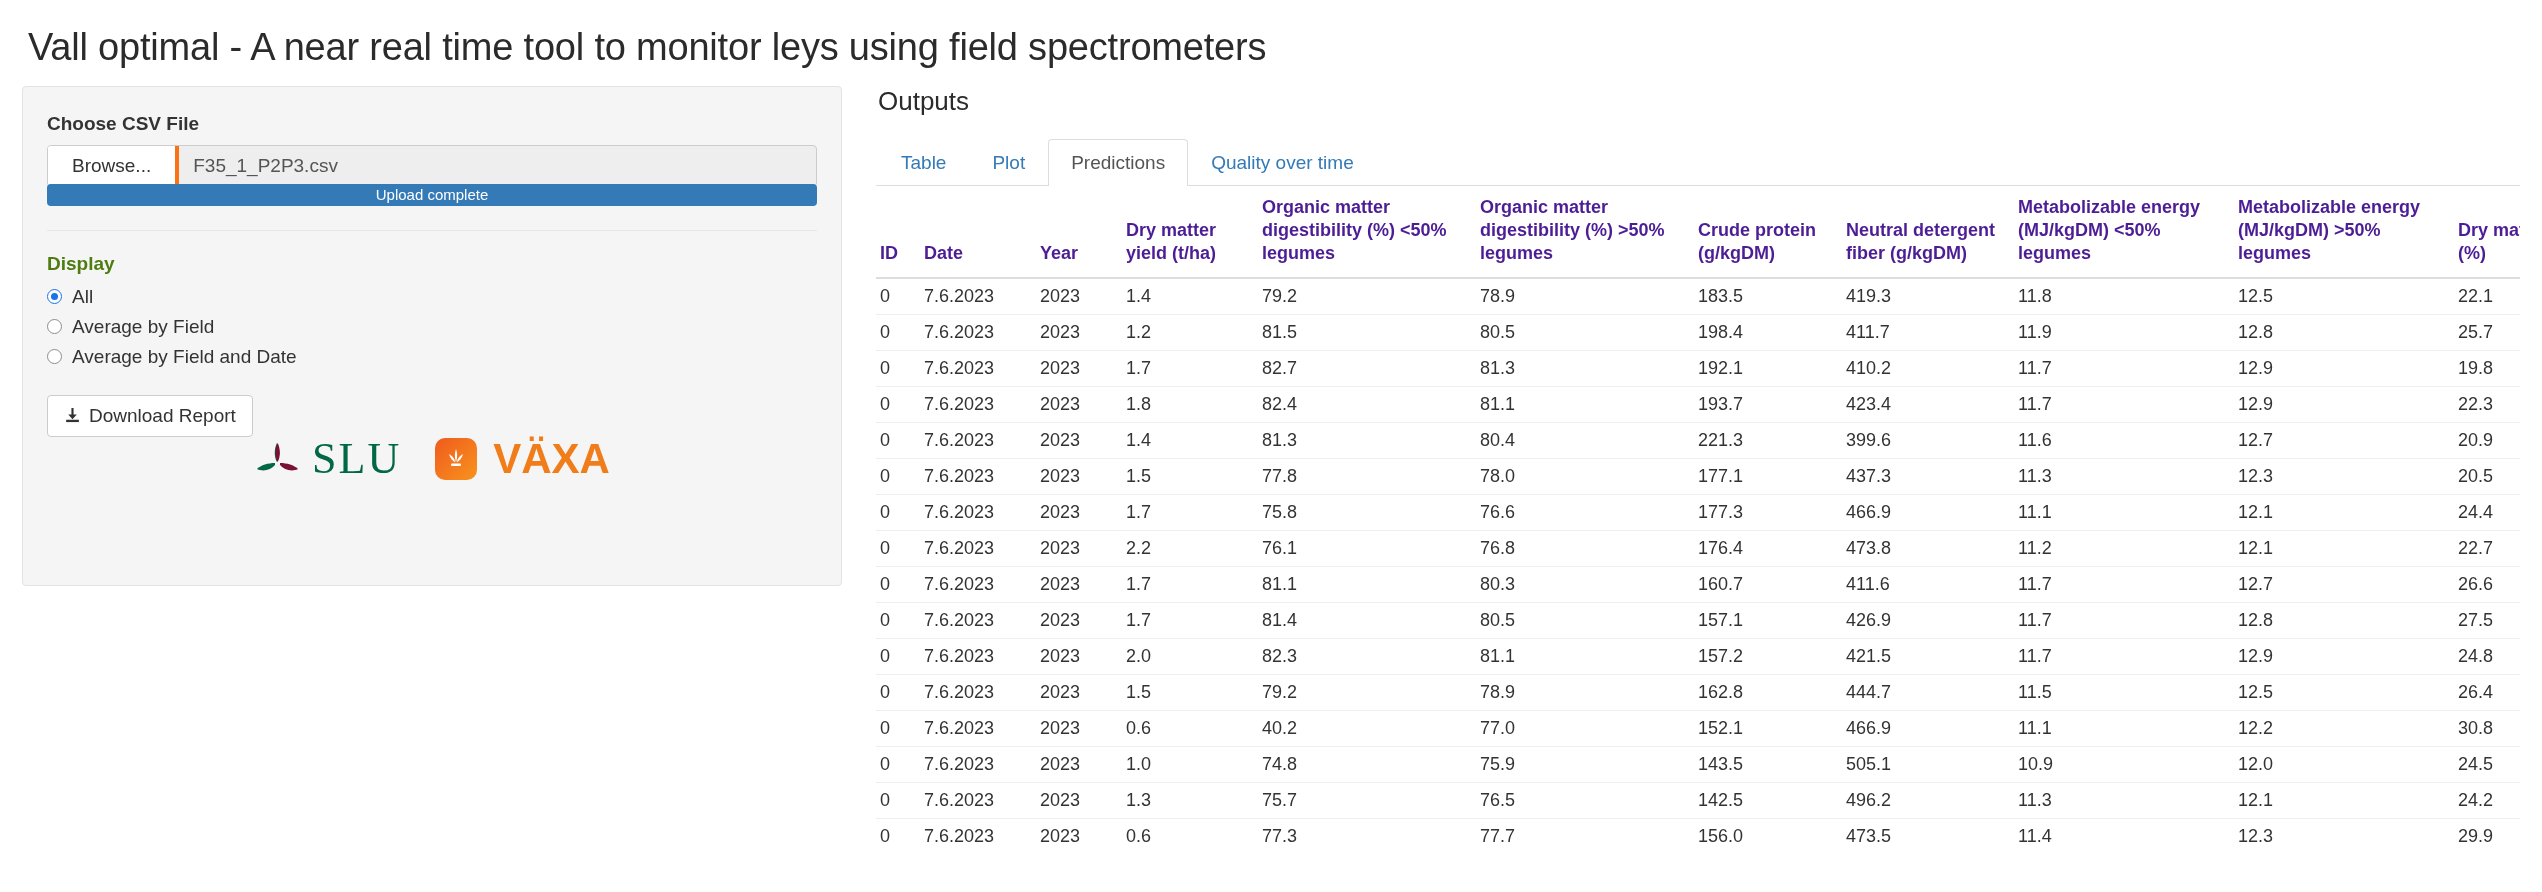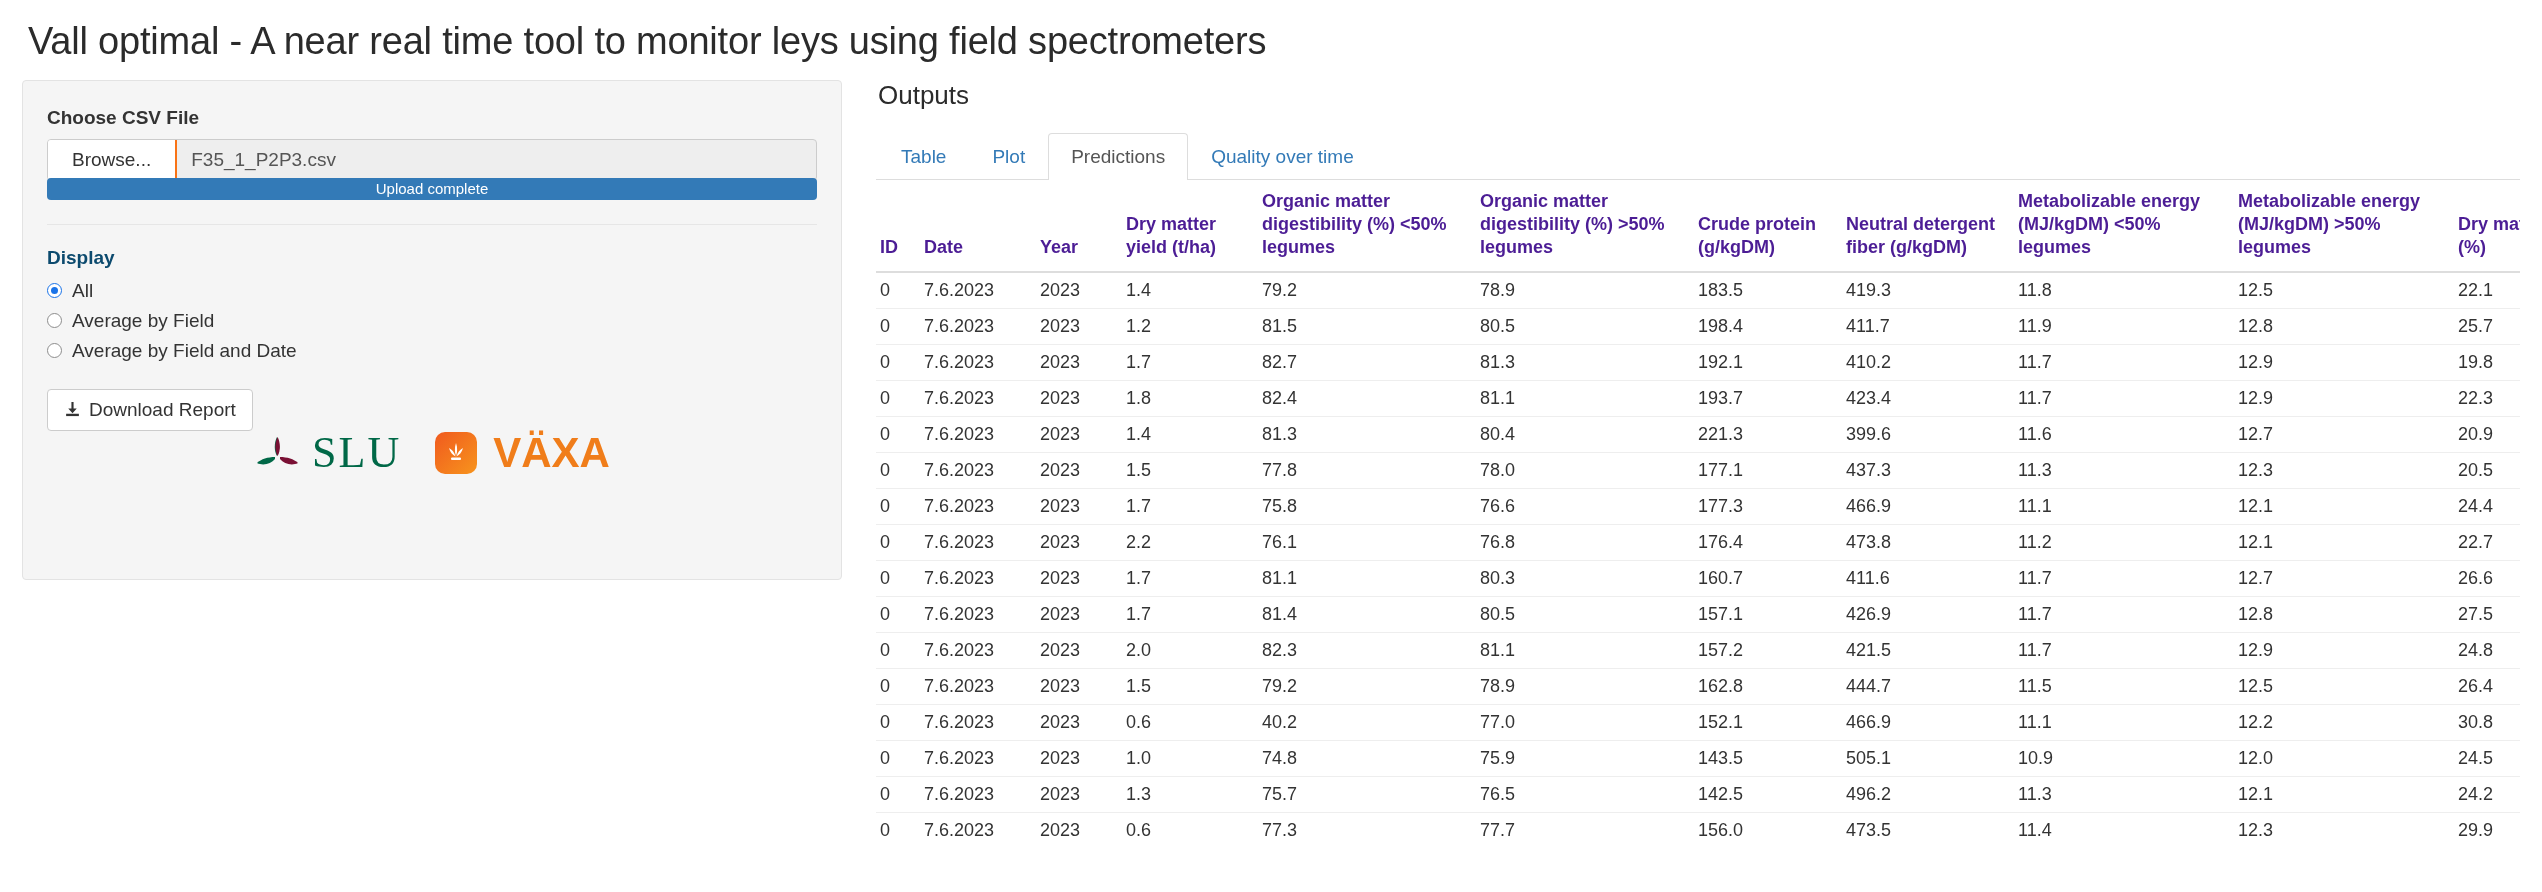--- a/index.html
+++ b/index.html
@@ -22,21 +22,21 @@
     position: relative;
     padding: 0 22px;
   }
   
   .app-title {
     font-size: 38px;
     font-weight: 400;
     color: #2b2b2b;
     letter-spacing: -0.2px;
     margin: 0;
-    padding: 18px 0 0 6px;
+    padding: 24px 0 0 6px;
     line-height: 1.25;
     white-space: nowrap;
   }
   
   .row {
     display: flex;
     align-items: flex-start;
     margin-top: 14px;
   }
   
@@ -63,21 +63,21 @@
     display: flex;
     align-items: stretch;
     height: 42px;
     border: 1px solid #ccc;
     border-radius: 4px;
     background: #eeeeee;
     overflow: hidden;
   }
   .browse-btn {
     background: #ffffff;
-    border-right: 2px solid #f97316;
+    border-right: 4px solid #f97316;
     padding: 0 24px;
     display: flex;
     align-items: center;
     font-size: 19px;
     color: #333;
     cursor: pointer;
     white-space: nowrap;
   }
   .file-name {
     display: flex;
@@ -110,21 +110,21 @@
     line-height: 1;
   }
   .divider {
     border: 0;
     border-top: 1px solid #e6e6e6;
     margin: 24px 0 22px 0;
   }
   .section-label {
     font-size: 19px;
     font-weight: bold;
-    color: #0c4a6e;
+    color: #4d7c0f;
     margin-bottom: 12px;
   }
   .radio-list { margin: 0; padding: 0; }
   .radio-item {
     display: flex;
     align-items: center;
     margin-bottom: 11px;
     cursor: pointer;
   }
   .radio-mark {

